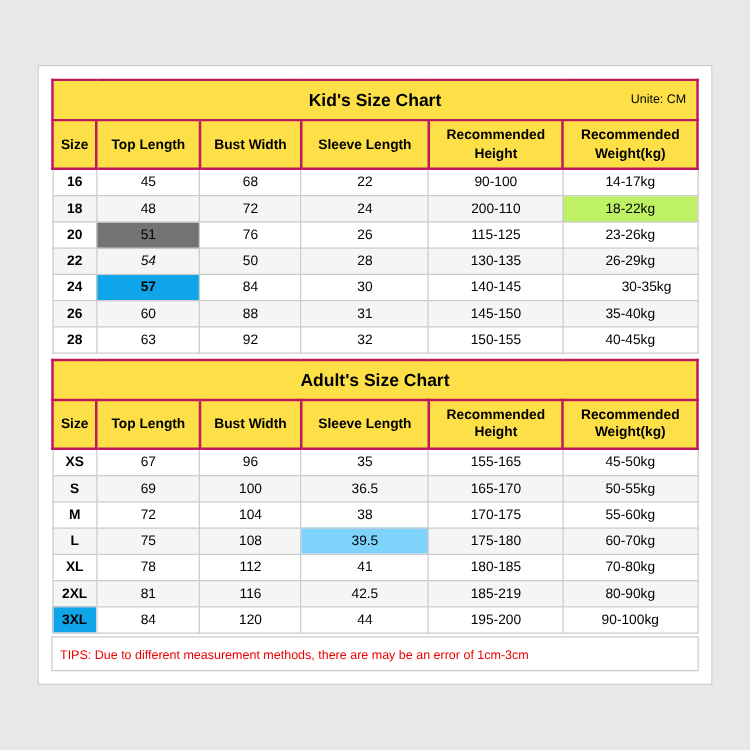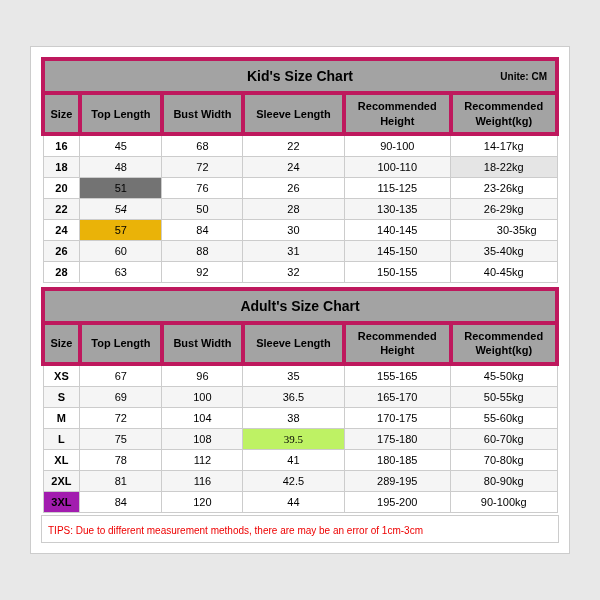--- a/index.html
+++ b/index.html
@@ -17,34 +17,34 @@
       border: 1px solid #ccc;
       width: 540px;
       padding: 10px;
     }
     .unit-label {
       position: absolute;
       right: 8px;
       top: 50%;
       transform: translateY(-50%);
       font-size: 10px;
-      font-weight: bold;
+      font-weight: normal;
       color: #000;
     }
     table {
       width: 100%;
       border-collapse: collapse;
       font-size: 11px;
     }
     th {
-      background: #a3a3a3;
+      background: #fde047;
       color: #000;
       text-align: center;
       padding: 4px 2px;
-      border: 4px solid #be185d;
+      border: 2px solid #be185d;
       font-weight: bold;
       font-size: 11px;
       line-height: 1.3;
     }
     td {
       text-align: center;
       padding: 4px 2px;
       border: 1px solid #ccc;
       font-size: 11px;
     }
@@ -88,42 +88,42 @@
           <td style="background: rgb(255, 255, 255);">68</td>
           <td style="background: rgb(255, 255, 255);">22</td>
           <td style="background: rgb(255, 255, 255);">90-100</td>
           <td style="background: rgb(255, 255, 255);">14-17kg</td>
         </tr>
         <tr>
           <td style="font-weight: bold; background: rgb(245, 245, 245); margin-top: 20px;">18</td>
           <td style="background: rgb(245, 245, 245);">48</td>
           <td style="background: rgb(245, 245, 245);">72</td>
           <td style="background: rgb(245, 245, 245);">24</td>
-          <td style="background: rgb(245, 245, 245);">100-110</td>
-          <td style="background: #e5e5e5;">18-22kg</td>
+          <td style="background: rgb(245, 245, 245);">200-110</td>
+          <td style="background: #bef264;">18-22kg</td>
         </tr>
         <tr>
           <td style="font-weight: bold; background: rgb(255, 255, 255);">20</td>
           <td style="background: #737373;">51</td>
           <td style="background: rgb(255, 255, 255);">76</td>
           <td style="background: rgb(255, 255, 255);">26</td>
           <td style="background: rgb(255, 255, 255);">115-125</td>
           <td style="background: rgb(255, 255, 255);">23-26kg</td>
         </tr>
         <tr>
           <td style="font-weight: bold; background: rgb(245, 245, 245);">22</td>
           <td style="background: rgb(245, 245, 245); font-style: italic;">54</td>
           <td style="background: rgb(245, 245, 245);">50</td>
           <td style="background: rgb(245, 245, 245);">28</td>
           <td style="background: rgb(245, 245, 245);">130-135</td>
           <td style="background: rgb(245, 245, 245);">26-29kg</td>
         </tr>
         <tr>
           <td style="font-weight: bold; background: rgb(255, 255, 255);">24</td>
-          <td style="background: #eab308;">57</td>
+          <td style="background: #0ea5e9; font-weight: bold;">57</td>
           <td style="background: rgb(255, 255, 255);">84</td>
           <td style="background: rgb(255, 255, 255);">30</td>
           <td style="background: rgb(255, 255, 255);">140-145</td>
           <td style="background: rgb(255, 255, 255); padding-left: 28px;">30-35kg</td>
         </tr>
         <tr>
           <td style="font-weight: bold; background: rgb(245, 245, 245);">26</td>
           <td style="background: rgb(245, 245, 245);">60</td>
           <td style="background: rgb(245, 245, 245);">88</td>
           <td style="background: rgb(245, 245, 245);">31</td>
@@ -181,42 +181,42 @@
           <td style="background: rgb(255, 255, 255);">72</td>
           <td style="background: rgb(255, 255, 255);">104</td>
           <td style="background: rgb(255, 255, 255);">38</td>
           <td style="background: rgb(255, 255, 255);">170-175</td>
           <td style="background: rgb(255, 255, 255);">55-60kg</td>
         </tr>
         <tr>
           <td style="font-weight: bold; background: rgb(245, 245, 245);">L</td>
           <td style="background: rgb(245, 245, 245);">75</td>
           <td style="background: rgb(245, 245, 245);">108</td>
-          <td style="background: #bef264; font-family: Liberation Serif, serif;">39.5</td>
+          <td style="background: #7dd3fc;">39.5</td>
           <td style="background: rgb(245, 245, 245);">175-180</td>
           <td style="background: rgb(245, 245, 245);">60-70kg</td>
         </tr>
         <tr>
           <td style="font-weight: bold; background: rgb(255, 255, 255);">XL</td>
           <td style="background: rgb(255, 255, 255);">78</td>
           <td style="background: rgb(255, 255, 255);">112</td>
           <td style="background: rgb(255, 255, 255);">41</td>
           <td style="background: rgb(255, 255, 255);">180-185</td>
           <td style="background: rgb(255, 255, 255);">70-80kg</td>
         </tr>
         <tr>
           <td style="font-weight: bold; background: rgb(245, 245, 245);">2XL</td>
           <td style="background: rgb(245, 245, 245);">81</td>
           <td style="background: rgb(245, 245, 245);">116</td>
           <td style="background: rgb(245, 245, 245);">42.5</td>
-          <td style="background: rgb(245, 245, 245);">289-195</td>
+          <td style="background: rgb(245, 245, 245);">185-219</td>
           <td style="background: rgb(245, 245, 245);">80-90kg</td>
         </tr>
         <tr>
-          <td style="font-weight: bold; background: #a21caf;">3XL</td>
+          <td style="font-weight: bold; background: #0ea5e9;">3XL</td>
           <td style="background: rgb(255, 255, 255);">84</td>
           <td style="background: rgb(255, 255, 255);">120</td>
           <td style="background: rgb(255, 255, 255);">44</td>
           <td style="background: rgb(255, 255, 255);">195-200</td>
           <td style="background: rgb(255, 255, 255);">90-100kg</td>
         </tr>
       </tbody>
   </table>
 
   <div style="background:#fff; border: 1px solid #ccc; padding: 4px 6px; margin-top:2px;">

